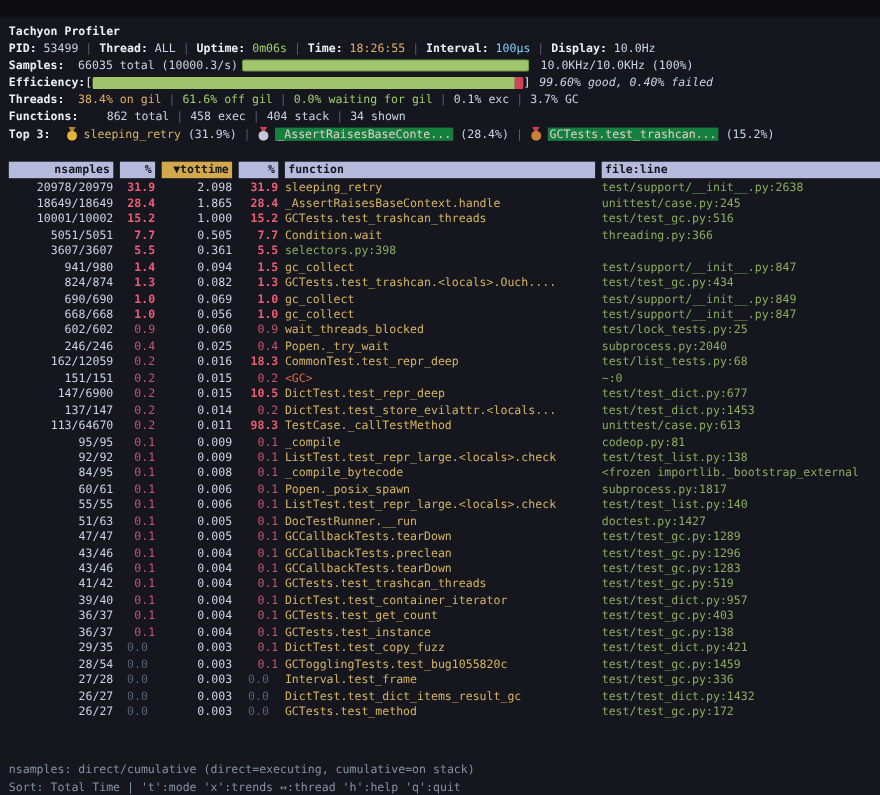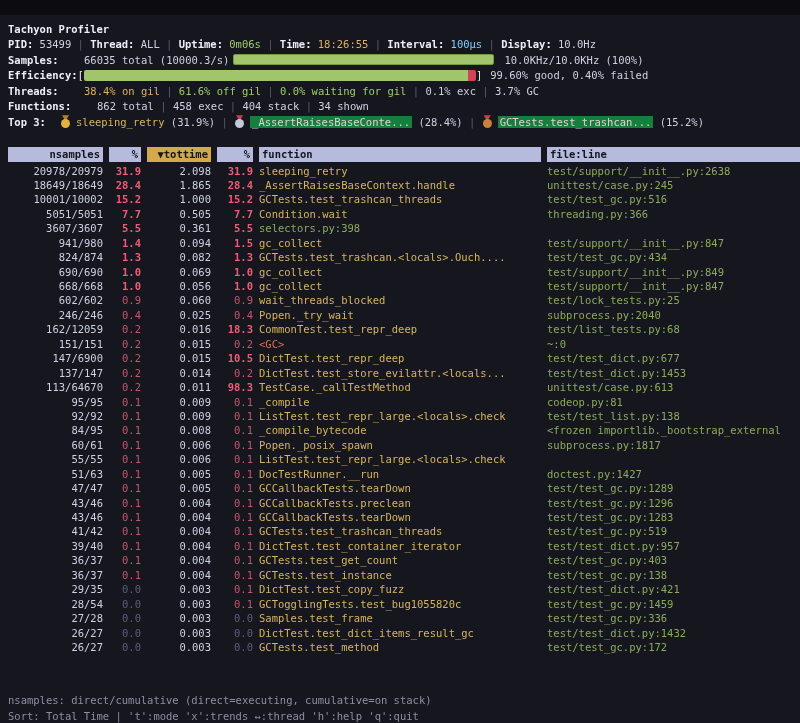--- a/index.html
+++ b/index.html
@@ -2,54 +2,54 @@
 <html><head>
 <meta charset="utf-8">
 <style>
   *{box-sizing:border-box;}
   html,body{margin:0;padding:0;background:#0b0b10;}
   .screen{position:relative;width:800px;height:723px;background:#16161e;color:#c6cbde;
     font-family:"DejaVu Sans Mono","Liberation Mono",monospace;font-size:10.5px;
     padding:6px 0 0 8px;overflow:hidden;margin-top:15px;}
   .line{display:flex;align-items:center;height:15.5px;white-space:pre;}
   .lbl{font-weight:bold;color:#eceef6;}
-  .lblw{display:inline-block;width:76px;}
+  .lblw{display:inline-block;width:63px;}
   .lblf{display:inline-block;width:89px;}
   .lblt{display:inline-block;width:52px;}
   .sep{color:#565b75;}
   .v-plain{color:#ccd1e3;}
   .v-green{color:#9ece6a;}
   .v-yellow{color:#e0af68;}
   .v-cyan{color:#7dcfff;}
   .samples-bar{display:inline-block;width:261px;height:11px;border-radius:2px;
     background:#a0c56c;border:1px solid #6f9a42;margin-left:4px;margin-right:10px;}
   .eff-bar{display:flex;width:392px;height:11px;border-radius:2px;overflow:hidden;}
   .eff-good{background:#a0c56c;flex:1;}
   .eff-bad{width:8px;background:#cf4458;}
   .bracket{color:#eceef6;}
-  .eff-summary{margin-left:8px;color:#ccd1e3;}
+  .eff-summary{margin-left:8px;color:#ccd1e3;font-style:italic;}
   .medal{position:relative;display:inline-block;width:11px;height:13px;margin-right:5px;}
   .medal::before{content:"";position:absolute;left:2px;top:0;width:7px;height:6px;
     clip-path:polygon(0 0,100% 0,50% 100%);}
   .medal::after{content:"";position:absolute;left:1px;bottom:0;width:9px;height:9px;border-radius:50%;}
   .m1::before{background:#b3802f;} .m1::after{background:#e3b33c;}
   .m2::before{background:#c9404e;} .m2::after{background:#c3c9d6;}
   .m3::before{background:#c9404e;} .m3::after{background:#cd8038;}
   .topname-plain{color:#d5b561;}
   .topname-hot{background:#15803d;color:#e7ccd2;padding:0 2px;}
   .toppct{color:#ccd1e3;}
   .ptable{margin-top:17px;}
   .trow{display:grid;grid-template-columns:95px 32px 64px 36px 282px 1fr;column-gap:6px;
     height:14.45px;line-height:14.45px;white-space:pre;}
   .thead{height:15px;line-height:14px;margin-bottom:2px;}
   .th{font-weight:bold;color:#16161e;background:#b6bbdd;padding:0 3px;overflow:hidden;}
   .th-sort{background:#d4a94c;}
   .c-r{text-align:right;}
   .c-num{color:#ccd1e3;}
-  .c-pct0{color:#5a5f78;text-align:right;}
+  .c-pct0{color:#5a5f78;text-align:center;}
   .c-pct{color:#c5566a;text-align:right;}
   .c-pcth{color:#ee5d75;font-weight:bold;text-align:right;}
   .c-fn{color:#d5b561;overflow:hidden;}
   .c-fngc{color:#e0704f;}
   .c-file{color:#8cab5e;overflow:hidden;}
   .footer{margin-top:38px;color:#8a8fa6;}
   .fline{height:16px;display:flex;align-items:center;white-space:pre;text-align:center;}
 </style>
 </head>
 <body>
@@ -102,32 +102,32 @@
         <div class="trow"><span class="c-num c-r">246/246</span><span class="c-pct">0.4</span><span class="c-num c-r">0.025</span><span class="c-pct">0.4</span><span class="c-fn">Popen._try_wait</span><span class="c-file">subprocess.py:2040</span></div>
         <div class="trow"><span class="c-num c-r">162/12059</span><span class="c-pct">0.2</span><span class="c-num c-r">0.016</span><span class="c-pcth">18.3</span><span class="c-fn">CommonTest.test_repr_deep</span><span class="c-file">test/list_tests.py:68</span></div>
         <div class="trow"><span class="c-num c-r">151/151</span><span class="c-pct">0.2</span><span class="c-num c-r">0.015</span><span class="c-pct">0.2</span><span class="c-fn c-fngc">&lt;GC&gt;</span><span class="c-file">~:0</span></div>
         <div class="trow"><span class="c-num c-r">147/6900</span><span class="c-pct">0.2</span><span class="c-num c-r">0.015</span><span class="c-pcth">10.5</span><span class="c-fn">DictTest.test_repr_deep</span><span class="c-file">test/test_dict.py:677</span></div>
         <div class="trow"><span class="c-num c-r">137/147</span><span class="c-pct">0.2</span><span class="c-num c-r">0.014</span><span class="c-pct">0.2</span><span class="c-fn">DictTest.test_store_evilattr.&lt;locals...</span><span class="c-file">test/test_dict.py:1453</span></div>
         <div class="trow"><span class="c-num c-r">113/64670</span><span class="c-pct">0.2</span><span class="c-num c-r">0.011</span><span class="c-pcth">98.3</span><span class="c-fn">TestCase._callTestMethod</span><span class="c-file">unittest/case.py:613</span></div>
         <div class="trow"><span class="c-num c-r">95/95</span><span class="c-pct">0.1</span><span class="c-num c-r">0.009</span><span class="c-pct">0.1</span><span class="c-fn">_compile</span><span class="c-file">codeop.py:81</span></div>
         <div class="trow"><span class="c-num c-r">92/92</span><span class="c-pct">0.1</span><span class="c-num c-r">0.009</span><span class="c-pct">0.1</span><span class="c-fn">ListTest.test_repr_large.&lt;locals&gt;.check</span><span class="c-file">test/test_list.py:138</span></div>
         <div class="trow"><span class="c-num c-r">84/95</span><span class="c-pct">0.1</span><span class="c-num c-r">0.008</span><span class="c-pct">0.1</span><span class="c-fn">_compile_bytecode</span><span class="c-file">&lt;frozen importlib._bootstrap_external</span></div>
         <div class="trow"><span class="c-num c-r">60/61</span><span class="c-pct">0.1</span><span class="c-num c-r">0.006</span><span class="c-pct">0.1</span><span class="c-fn">Popen._posix_spawn</span><span class="c-file">subprocess.py:1817</span></div>
-        <div class="trow"><span class="c-num c-r">55/55</span><span class="c-pct">0.1</span><span class="c-num c-r">0.006</span><span class="c-pct">0.1</span><span class="c-fn">ListTest.test_repr_large.&lt;locals&gt;.check</span></div>
+        <div class="trow"><span class="c-num c-r">55/55</span><span class="c-pct">0.1</span><span class="c-num c-r">0.006</span><span class="c-pct">0.1</span><span class="c-fn">ListTest.test_repr_large.&lt;locals&gt;.check</span><span class="c-file">test/test_list.py:140</span></div>
         <div class="trow"><span class="c-num c-r">51/63</span><span class="c-pct">0.1</span><span class="c-num c-r">0.005</span><span class="c-pct">0.1</span><span class="c-fn">DocTestRunner.__run</span><span class="c-file">doctest.py:1427</span></div>
         <div class="trow"><span class="c-num c-r">47/47</span><span class="c-pct">0.1</span><span class="c-num c-r">0.005</span><span class="c-pct">0.1</span><span class="c-fn">GCCallbackTests.tearDown</span><span class="c-file">test/test_gc.py:1289</span></div>
         <div class="trow"><span class="c-num c-r">43/46</span><span class="c-pct">0.1</span><span class="c-num c-r">0.004</span><span class="c-pct">0.1</span><span class="c-fn">GCCallbackTests.preclean</span><span class="c-file">test/test_gc.py:1296</span></div>
         <div class="trow"><span class="c-num c-r">43/46</span><span class="c-pct">0.1</span><span class="c-num c-r">0.004</span><span class="c-pct">0.1</span><span class="c-fn">GCCallbackTests.tearDown</span><span class="c-file">test/test_gc.py:1283</span></div>
         <div class="trow"><span class="c-num c-r">41/42</span><span class="c-pct">0.1</span><span class="c-num c-r">0.004</span><span class="c-pct">0.1</span><span class="c-fn">GCTests.test_trashcan_threads</span><span class="c-file">test/test_gc.py:519</span></div>
         <div class="trow"><span class="c-num c-r">39/40</span><span class="c-pct">0.1</span><span class="c-num c-r">0.004</span><span class="c-pct">0.1</span><span class="c-fn">DictTest.test_container_iterator</span><span class="c-file">test/test_dict.py:957</span></div>
         <div class="trow"><span class="c-num c-r">36/37</span><span class="c-pct">0.1</span><span class="c-num c-r">0.004</span><span class="c-pct">0.1</span><span class="c-fn">GCTests.test_get_count</span><span class="c-file">test/test_gc.py:403</span></div>
         <div class="trow"><span class="c-num c-r">36/37</span><span class="c-pct">0.1</span><span class="c-num c-r">0.004</span><span class="c-pct">0.1</span><span class="c-fn">GCTests.test_instance</span><span class="c-file">test/test_gc.py:138</span></div>
         <div class="trow"><span class="c-num c-r">29/35</span><span class="c-pct0">0.0</span><span class="c-num c-r">0.003</span><span class="c-pct">0.1</span><span class="c-fn">DictTest.test_copy_fuzz</span><span class="c-file">test/test_dict.py:421</span></div>
         <div class="trow"><span class="c-num c-r">28/54</span><span class="c-pct0">0.0</span><span class="c-num c-r">0.003</span><span class="c-pct">0.1</span><span class="c-fn">GCTogglingTests.test_bug1055820c</span><span class="c-file">test/test_gc.py:1459</span></div>
-        <div class="trow"><span class="c-num c-r">27/28</span><span class="c-pct0">0.0</span><span class="c-num c-r">0.003</span><span class="c-pct0">0.0</span><span class="c-fn">Samples.test_frame</span><span class="c-file">test/test_gc.py:336</span></div>
+        <div class="trow"><span class="c-num c-r">27/28</span><span class="c-pct0">0.0</span><span class="c-num c-r">0.003</span><span class="c-pct0">0.0</span><span class="c-fn">Interval.test_frame</span><span class="c-file">test/test_gc.py:336</span></div>
         <div class="trow"><span class="c-num c-r">26/27</span><span class="c-pct0">0.0</span><span class="c-num c-r">0.003</span><span class="c-pct0">0.0</span><span class="c-fn">DictTest.test_dict_items_result_gc</span><span class="c-file">test/test_dict.py:1432</span></div>
         <div class="trow"><span class="c-num c-r">26/27</span><span class="c-pct0">0.0</span><span class="c-num c-r">0.003</span><span class="c-pct0">0.0</span><span class="c-fn">GCTests.test_method</span><span class="c-file">test/test_gc.py:172</span></div>
       </div>
   </div>
 
   <div class="footer">
     <div class="fline">nsamples: direct/cumulative (direct=executing, cumulative=on stack)</div>
     <div class="fline">Sort: Total Time | 't':mode 'x':trends ↔:thread 'h':help 'q':quit</div>
   </div>
 

